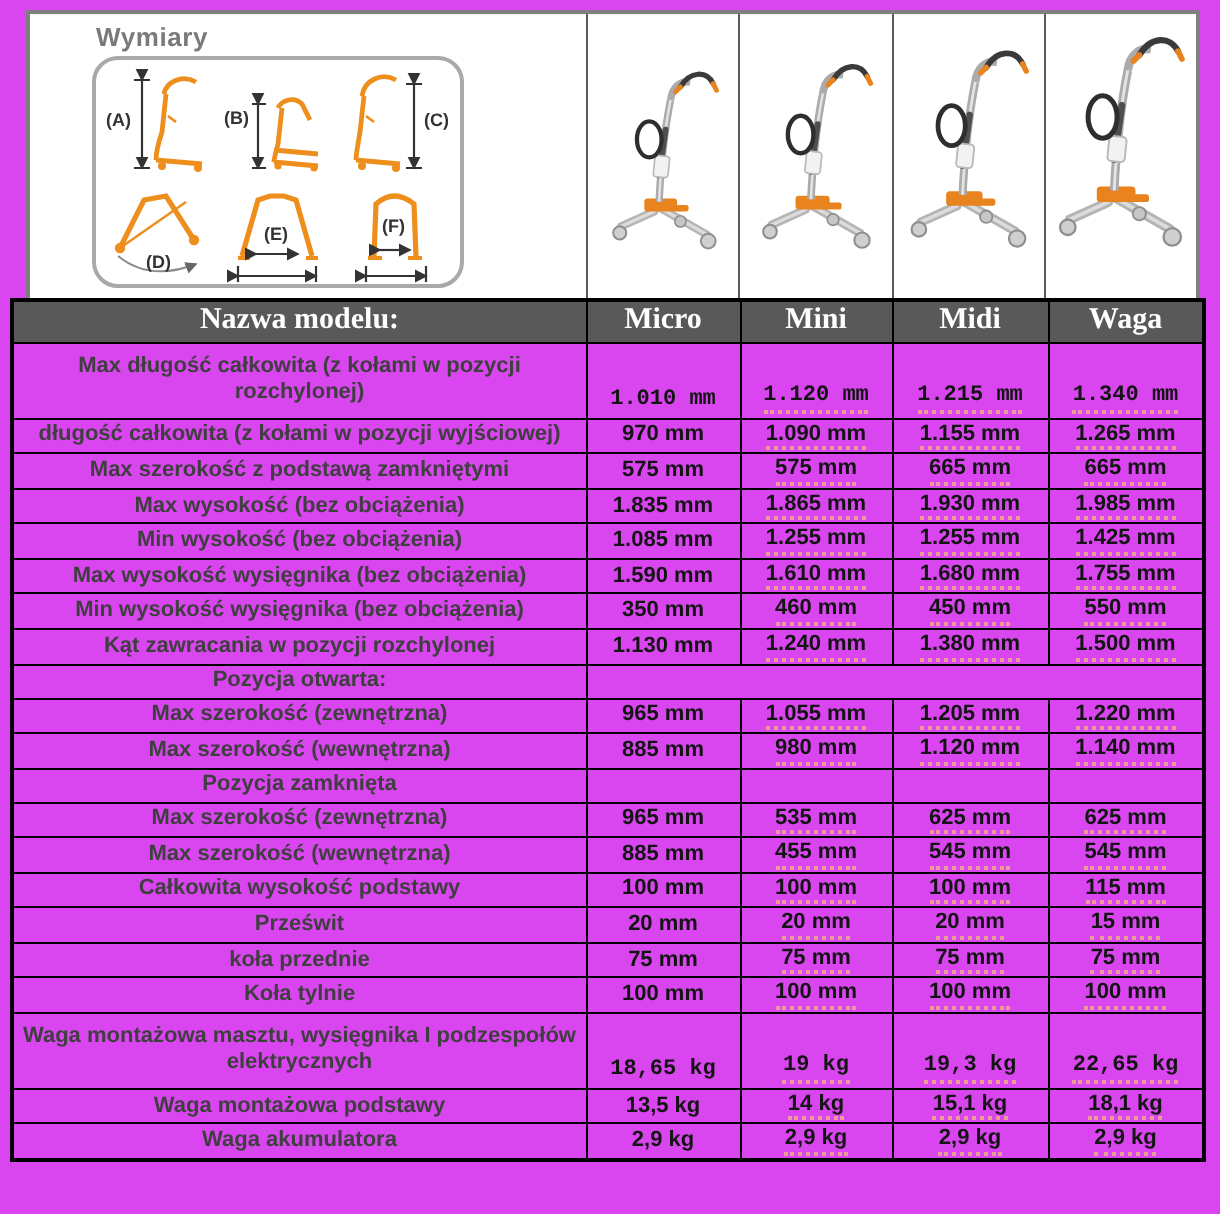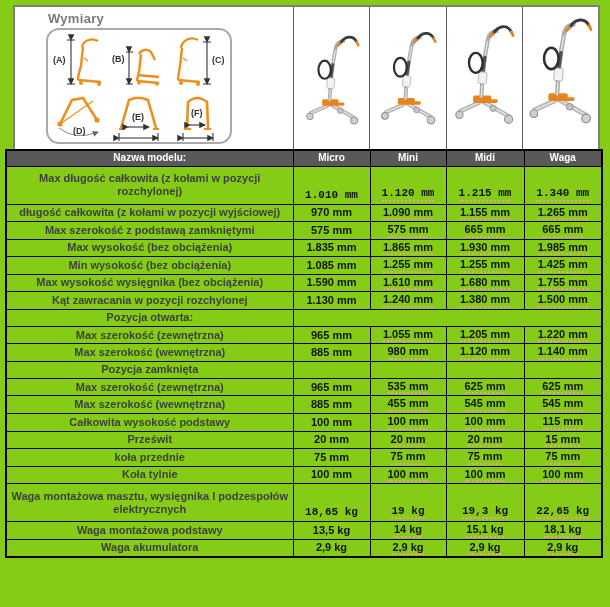--- a/index.html
+++ b/index.html
@@ -3,21 +3,21 @@
 <meta charset="utf-8">
 <style>
   :root{
     --orange:#EE8E1C; --hdr-bg:#595959; --hdr-text:#FFFFFF;
     --border:#000000; --lbl:#3F3F3F; --val:#141414;
     --squig:#EF9A9A; --frame:#7F7F7F; --boxborder:#A9A9A9;
   }
   *{box-sizing:border-box;margin:0;padding:0;}
   html,body{background:#ffffff;}
   body{font-family:"Liberation Sans","DejaVu Sans",sans-serif;}
-  .stage{position:relative;width:610px;height:607px;background:#84cc16;overflow:hidden;}
+  .stage{position:relative;width:610px;height:607px;background:#d946ef;overflow:hidden;}
 
   
   .top-section{position:absolute;left:13px;top:5px;width:587px;height:144px;
     border:2px solid var(--frame);border-bottom:none;display:flex;background:#fff;}
   .dims-panel{width:278px;position:relative;}
   .dims-title{position:absolute;left:33px;top:4px;font-size:13px;font-weight:bold;color:#7a7a7a;letter-spacing:.3px;}
   .dims-box{position:absolute;left:31px;top:21px;width:186px;height:116px;
     border:2px solid var(--boxborder);border-radius:13px;
     display:grid;grid-template-columns:repeat(3,1fr);grid-template-rows:62px 50px;
     align-items:center;justify-items:center;padding:1px 2px;}
@@ -29,22 +29,22 @@
   .arc{stroke:#8a8a8a;stroke-width:1;fill:none;}
 
   .img-col{flex:1;border-left:1.5px solid #5a5a5a;display:flex;align-items:flex-end;justify-content:center;padding-bottom:17px;}
   .img-col svg{display:block;}
 
   
   table.spec{position:absolute;left:5px;top:149px;width:597px;border-collapse:collapse;table-layout:fixed;
     border:2px solid var(--border);}
   table.spec td{border:1px solid var(--border);font-size:11px;font-weight:bold;
     text-align:center;vertical-align:middle;padding:1px 2px;height:17px;line-height:1.18;}
-  tr.hdr td{background:var(--hdr-bg);color:var(--hdr-text);font-size:10px;height:16px;
-    border-top:2px solid var(--border);border-bottom:1px solid var(--border);}
+  tr.hdr td{background:var(--hdr-bg);color:var(--hdr-text);font-size:15px;height:16px;
+    border-top:2px solid var(--border);border-bottom:1px solid var(--border);font-family:Liberation Serif, serif;}
   tr.hdr td + td{border-left:1.5px solid #ffffff;}
   td.lbl{color:var(--lbl);}
   td.val{color:var(--val);}
   tr.tall td{height:38px;margin-top:44px;}
   tr.tall td.val{vertical-align:bottom;padding-bottom:2px;font-family:Liberation Mono, monospace;}
   span.sq{display:inline-block;border-bottom:2px dotted var(--squig);line-height:1.05;}
 </style>
 </head>
 <body>
 
@@ -226,20 +226,27 @@
           <td class="val"><span class="sq">1.425 mm</span></td>
         </tr>
         <tr>
           <td class="lbl">Max wysokość wysięgnika (bez obciążenia)</td>
           <td class="val"><span>1.590 mm</span></td>
           <td class="val"><span class="sq">1.610 mm</span></td>
           <td class="val"><span class="sq">1.680 mm</span></td>
           <td class="val"><span class="sq">1.755 mm</span></td>
         </tr>
         <tr>
+          <td class="lbl">Min wysokość wysięgnika (bez obciążenia)</td>
+          <td class="val"><span>350 mm</span></td>
+          <td class="val"><span class="sq">460 mm</span></td>
+          <td class="val"><span class="sq">450 mm</span></td>
+          <td class="val"><span class="sq">550 mm</span></td>
+        </tr>
+        <tr>
           <td class="lbl">Kąt zawracania w pozycji rozchylonej</td>
           <td class="val"><span>1.130 mm</span></td>
           <td class="val"><span class="sq">1.240 mm</span></td>
           <td class="val"><span class="sq">1.380 mm</span></td>
           <td class="val"><span class="sq">1.500 mm</span></td>
         </tr>
         <tr>
           <td class="lbl">Pozycja otwarta:</td>
           <td colspan="4" class="val"></td>
         </tr>

